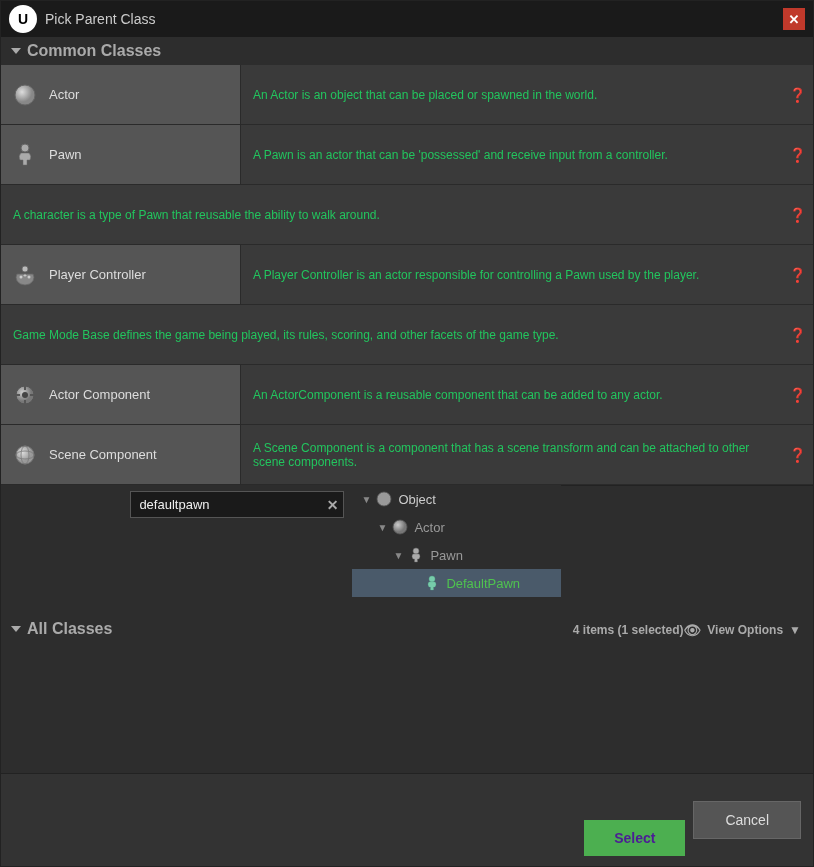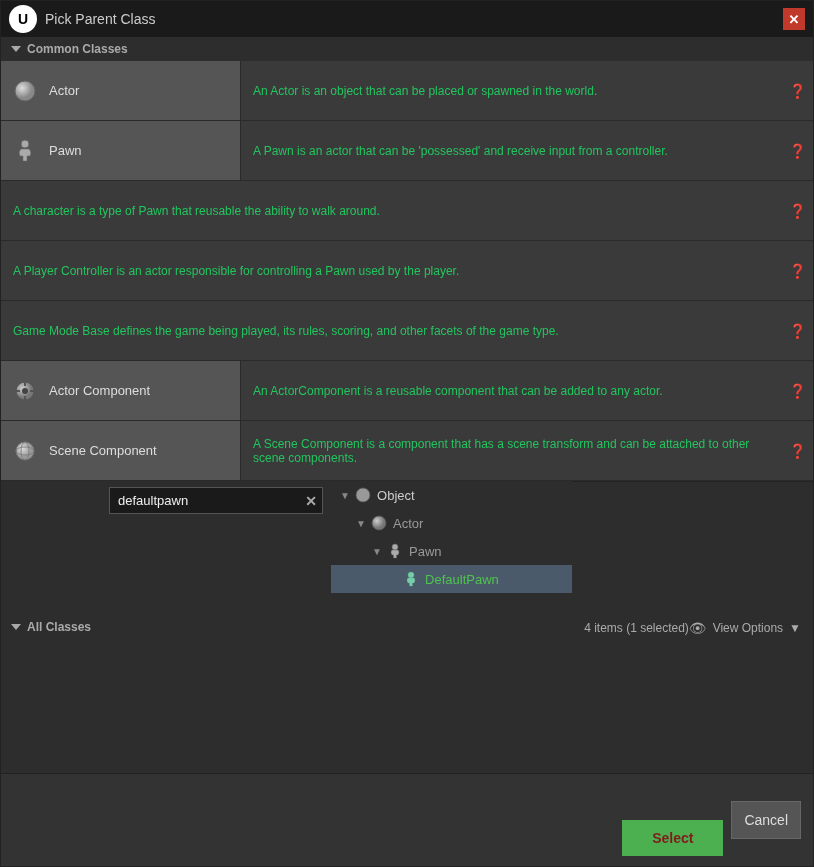--- a/index.html
+++ b/index.html
@@ -67,21 +67,21 @@
       display: flex;
       align-items: center;
       justify-content: center;
       font-weight: bold;
     }
 
     
     .section-header {
       background: #2d2d2d;
       padding: 5px 10px;
-      font-size: 12px;
+      font-size: 16px;
       font-weight: bold;
       color: #aaa;
       display: flex;
       align-items: center;
       gap: 6px;
       flex-shrink: 0;
     }
     .triangle-down {
       width: 0; height: 0;
       border-left: 5px solid transparent;
@@ -232,20 +232,21 @@
     .status-bar {
       background: #2d2d2d;
       padding: 5px 12px;
       font-size: 12px;
       color: #aaa;
       display: flex;
       align-items: center;
       justify-content: space-between;
       flex-shrink: 0;
       border-top: 1px solid #222;
+      font-weight: bold;
     }
     .view-options {
       display: flex;
       align-items: center;
       gap: 6px;
       cursor: pointer;
       color: #aaa;
     }
     .eye-icon {
       font-size: 14px;
@@ -258,32 +259,32 @@
       display: flex;
       align-items: center;
       justify-content: flex-end;
       gap: 8px;
       flex-shrink: 0;
       border-top: 1px solid #222;
     }
     .btn-select {
       background: #4caf50;
       border: none;
-      color: #7f1d1d;
+      color: #4c1d95;
       padding: 10px 30px;
       font-size: 14px;
       cursor: pointer;
       font-weight: bold;
       margin-top: 36px;
     }
     .btn-cancel {
       background: #555;
       border: 1px solid #666;
       color: #ddd;
-      padding: 10px 12px;
+      padding: 10px 31px;
       font-size: 14px;
       cursor: pointer;
     }
 
     
     svg { display: block; }
   </style>
 </head>
 <body>
 
@@ -335,20 +336,33 @@
       <div class="class-desc">A Pawn is an actor that can be 'possessed' and receive input from a controller.</div>
       <div class="help-icon">❓</div>
     </div>
 
     <div class="class-row">
       <div class="class-desc">A character is a type of Pawn that reusable the ability to walk around.</div>
       <div class="help-icon">❓</div>
     </div>
 
     <div class="class-row">
+      <button class="class-btn">
+        <div class="class-icon">
+          <svg width="26" height="22" viewBox="0 0 26 22">
+            <circle cx="13" cy="5" r="3" fill="#bbb" stroke="#666" stroke-width="0.8"></circle>
+            <path d="M5 10 Q3 13 5 17 Q8 21 13 21 Q18 21 21 17 Q23 13 21 10 Z" fill="#888" stroke="#666" stroke-width="0.8"></path>
+            <circle cx="9" cy="13" r="1.5" fill="#ccc"></circle>
+            <circle cx="17" cy="13" r="1.5" fill="#ccc"></circle>
+            <rect x="11.5" y="11" width="3" height="0.8" fill="#ccc"></rect>
+            <rect x="12.6" y="9.9" width="0.8" height="3" fill="#ccc"></rect>
+          </svg>
+        </div>
+        <span>Player Controller</span>
+      </button>
       <div class="class-desc">A Player Controller is an actor responsible for controlling a Pawn used by the player.</div>
       <div class="help-icon">❓</div>
     </div>
 
     <div class="class-row">
       <div class="class-desc">Game Mode Base defines the game being played, its rules, scoring, and other facets of the game type.</div>
       <div class="help-icon">❓</div>
     </div>
 
     <div class="class-row">

